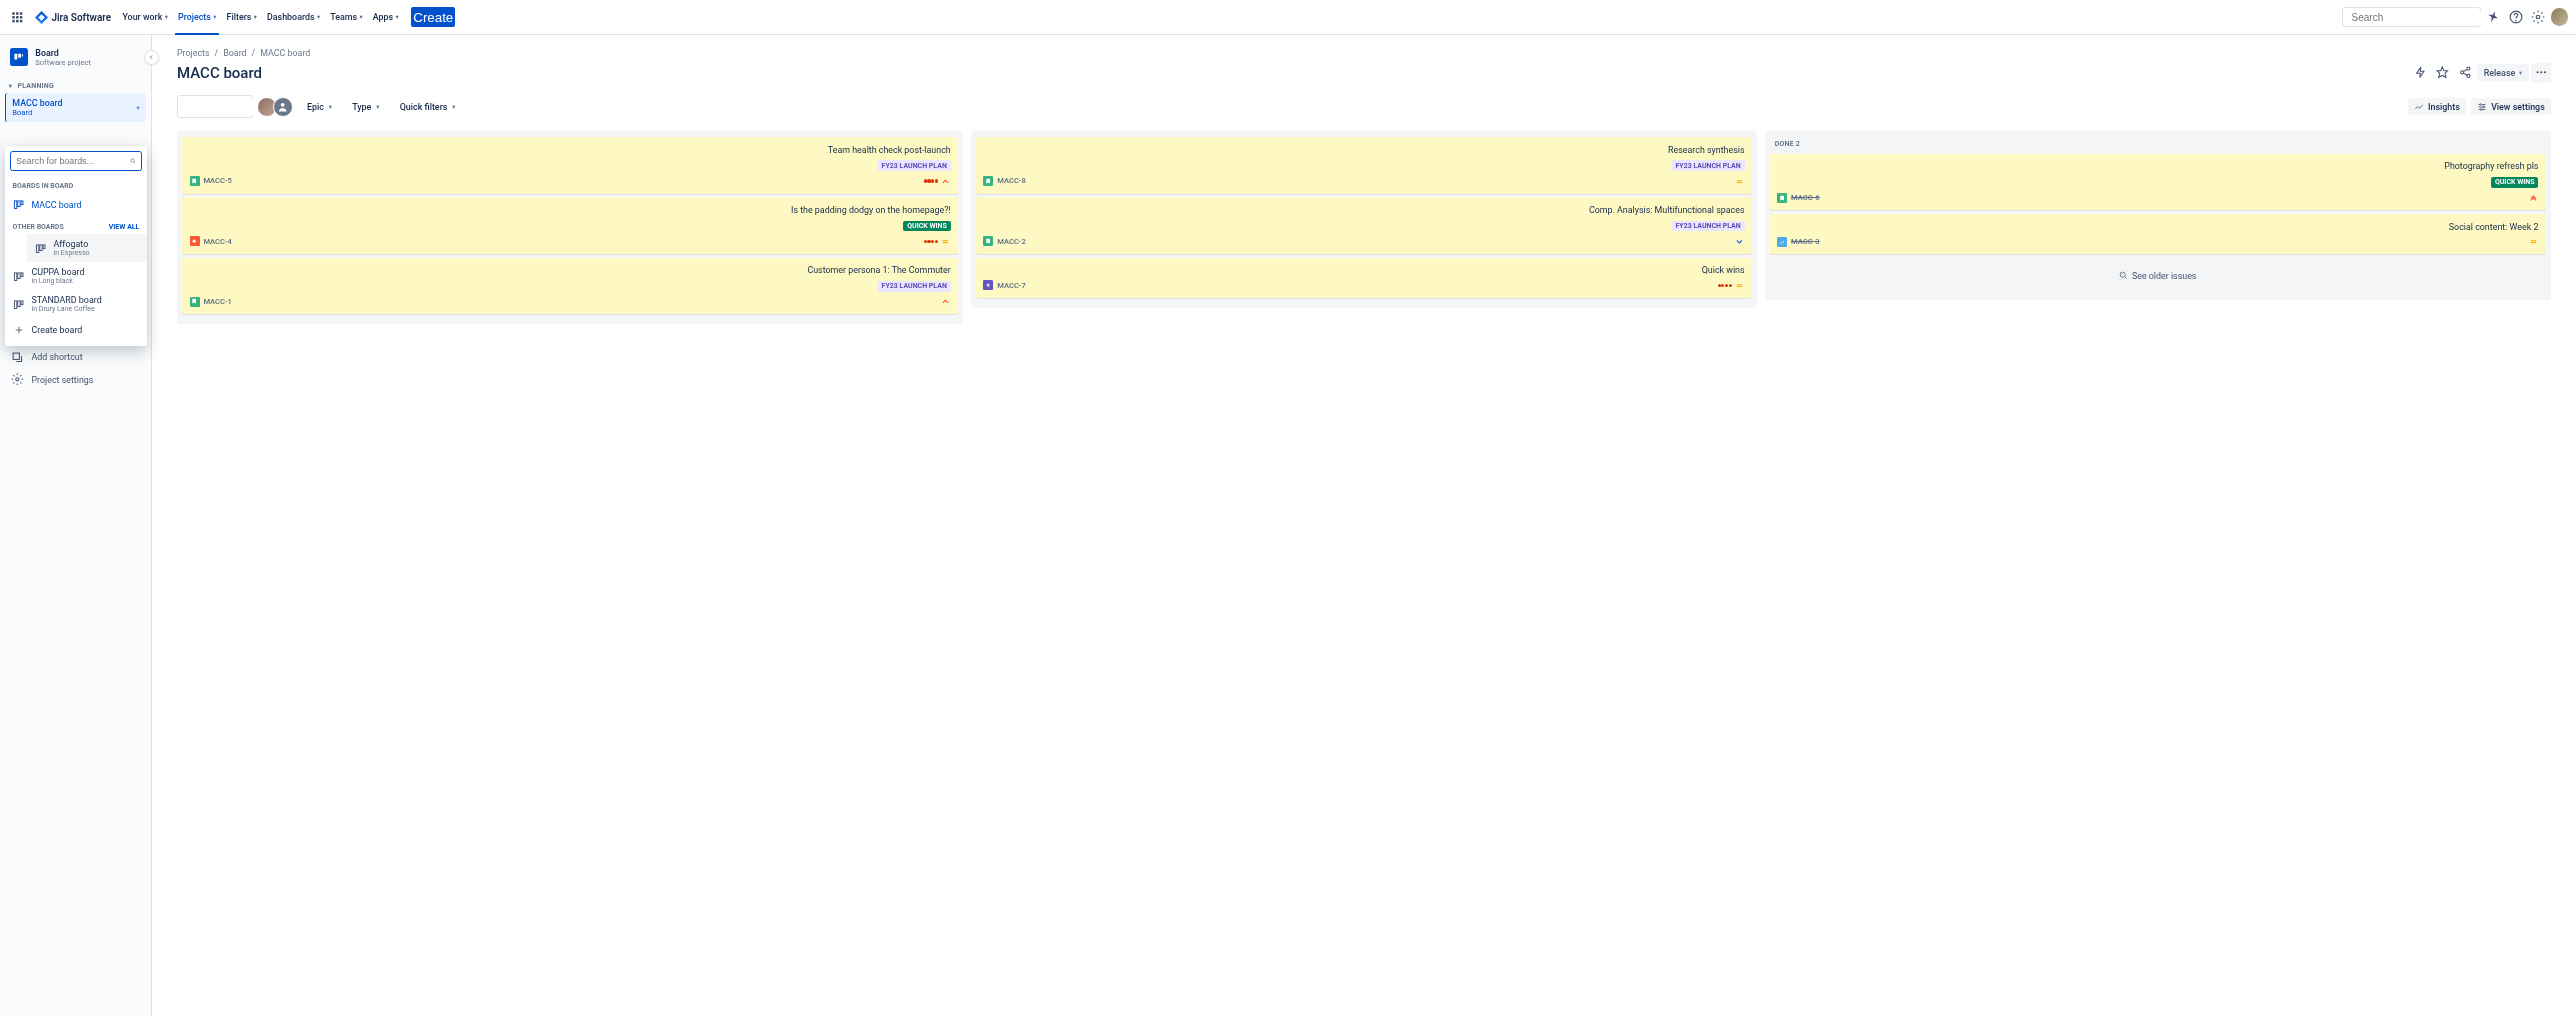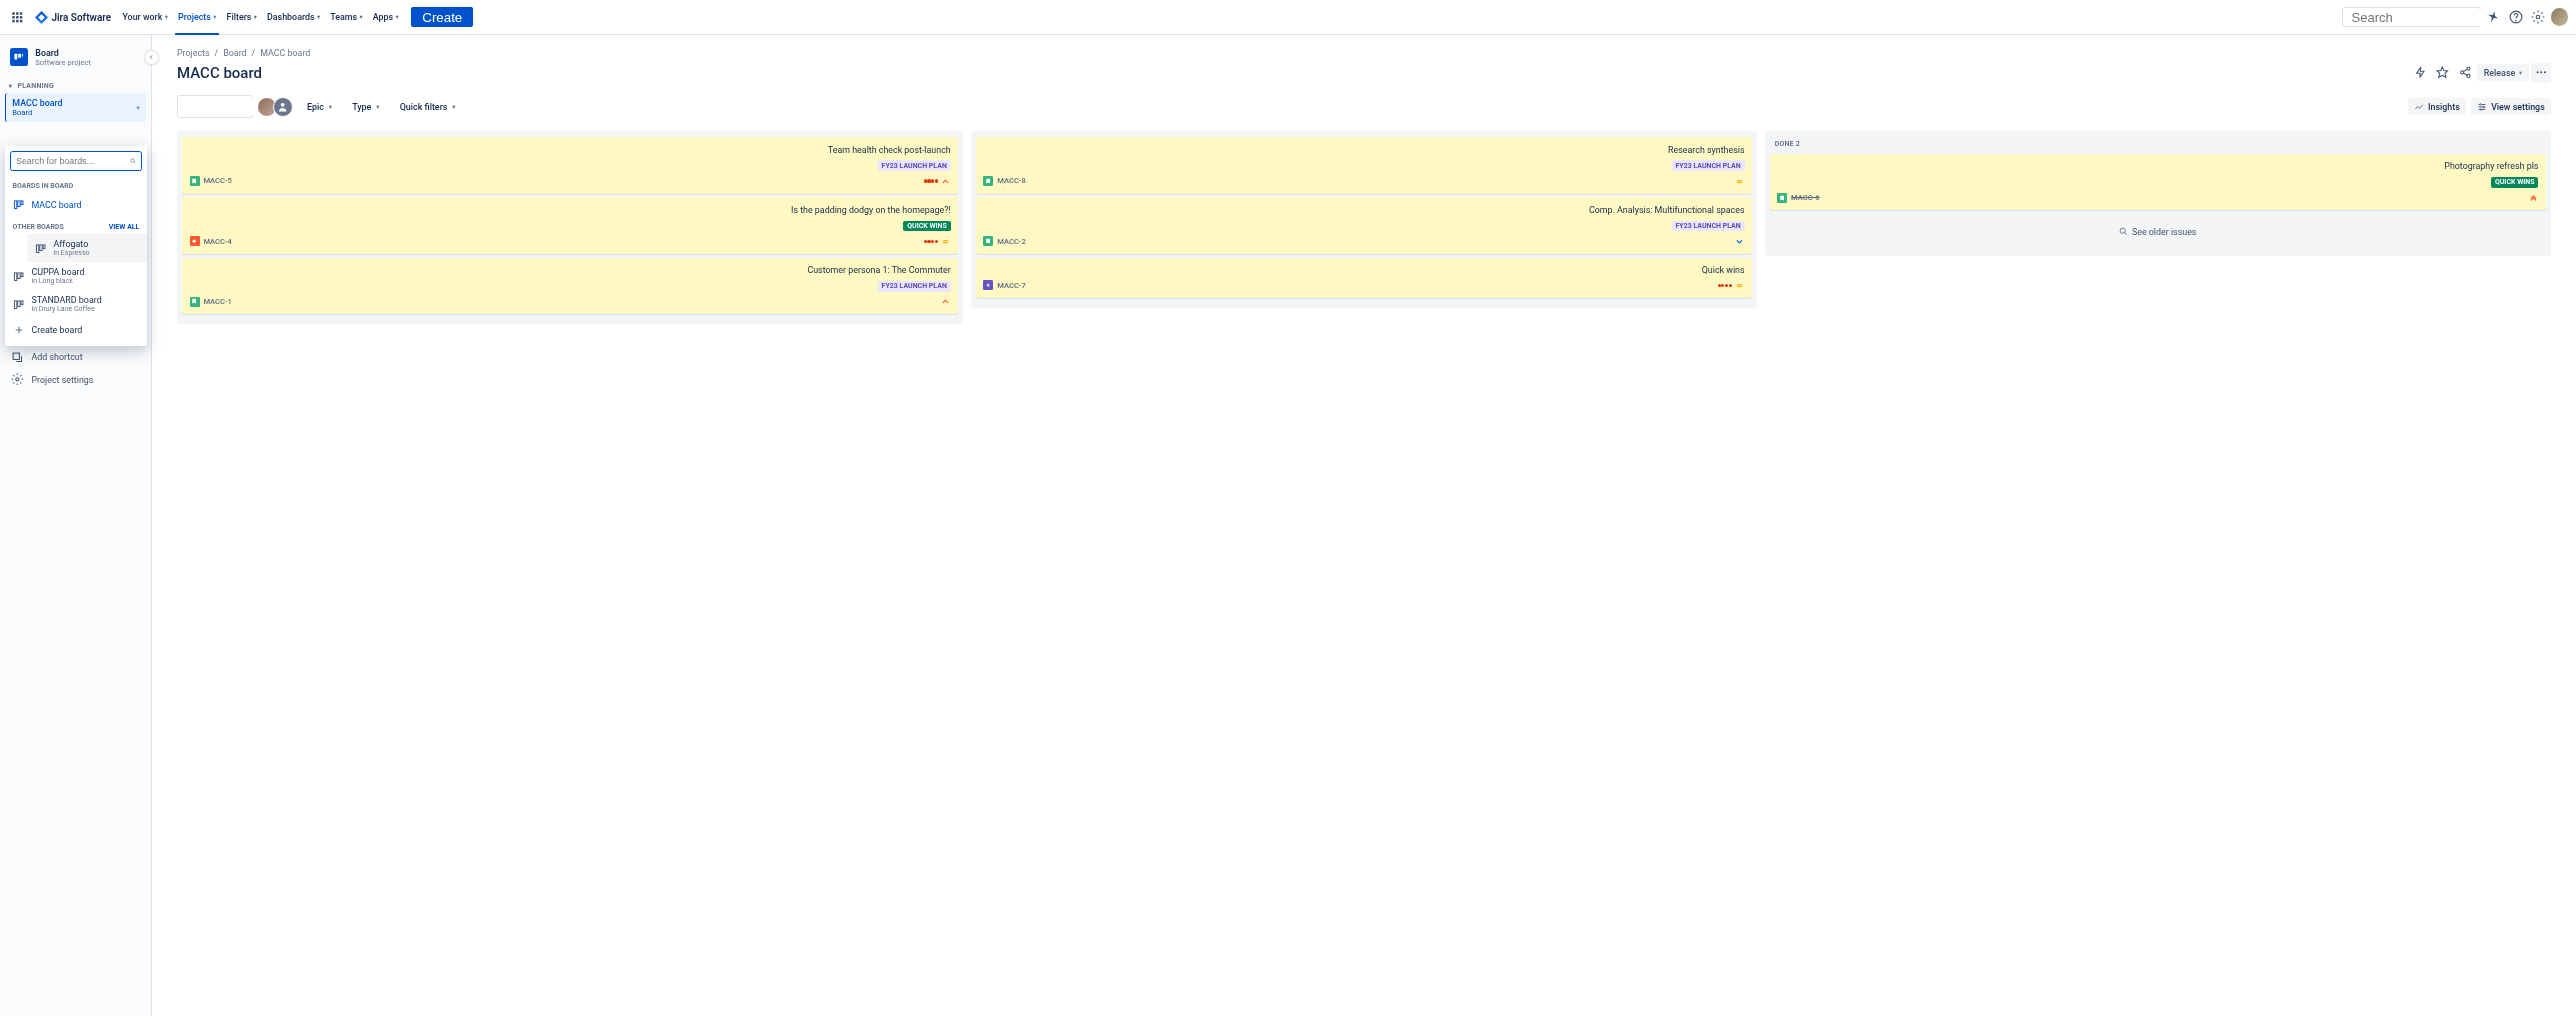--- a/index.html
+++ b/index.html
@@ -8,24 +8,24 @@
 
 .topnav { display: flex; align-items: center; height: 35px; border-bottom: 0.6px solid #DFE1E6; padding: 0 7.6px; }
 .topnav-left { display: flex; align-items: center; gap: 2.5px; }
 .appswitcher { width: 20px; height: 20px; display: flex; align-items: center; justify-content: center; border-radius: 1.9px; }
 .logo { display: flex; align-items: center; gap: 2.5px; padding: 0 3.8px; font-weight: 600; font-size: 10px; }
 .logo svg { width: 15px; height: 15px; }
 .nav-item { display: flex; align-items: center; gap: 2.5px; padding: 2.5px 5px; height: 20px; border-radius: 1.9px; font-weight: 500; cursor: pointer; }
 .nav-item.active { color: #0052CC; position: relative; }
 .nav-item.active::after { content: ""; position: absolute; left: 2.5px; right: 2.5px; bottom: -7.6px; height: 1.9px; background: #0052CC; border-radius: 0.6px; }
 .chev { font-size: 6.3px; opacity: 0.7; }
-.create-btn { margin-left: 5px; background: #0052CC; color: #fff; border: none; padding: 0 11px; height: 20px; border-radius: 1.9px; font-weight: 500; cursor: pointer; }
+.create-btn { margin-left: 5px; background: #0052CC; color: #fff; border: none; padding: 0 2px; height: 20px; border-radius: 1.9px; font-weight: 500; cursor: pointer; }
 .topnav-right { margin-left: auto; display: flex; align-items: center; gap: 2.5px; }
 .search-box { display: flex; align-items: center; border: 0.6px solid #DFE1E6; border-radius: 3.2px; padding: 0 5px; width: 139px; height: 20px; background: #fff; }
-.search-box input { border: none; outline: none; flex: 1; font-size: 13px; margin-left: 3.8px; }
+.search-box input { border: none; outline: none; flex: 1; font-size: 10px; margin-left: 3.8px; }
 .icon-btn { width: 20px; height: 20px; display: flex; align-items: center; justify-content: center; border-radius: 50%; cursor: pointer; color: #42526E; }
 .avatar { width: 17.7px; height: 17.7px; border-radius: 50%; background: linear-gradient(135deg, #8a7a5a, #c4b89a); display: flex; align-items: center; justify-content: center; color: #fff; font-size: 7px; overflow: hidden; }
 
 
 .layout { display: flex; height: calc(100vh - 35px); position: relative; }
 .sidebar { width: 152px; border-right: 0.6px solid #DFE1E6; background: #FAFBFC; padding: 10px 5px; position: relative; overflow: visible; }
 .collapse-btn { position: absolute; top: 15px; right: -7.6px; width: 15px; height: 15px; border-radius: 50%; background: #fff; border: 0.6px solid #DFE1E6; box-shadow: 0 0.6px 1.9px rgba(0,0,0,0.1); display: flex; align-items: center; justify-content: center; cursor: pointer; z-index: 30; font-size: 6.3px; color: #42526E; }
 .proj-head { display: flex; align-items: center; gap: 7.6px; padding: 2.5px 5px 10px; }
 .proj-icon { width: 17.7px; height: 17.7px; border-radius: 2.5px; background: #0052CC; display: flex; align-items: center; justify-content: center; }
 .proj-name { font-weight: 600; font-size: 8.9px; }
@@ -550,20 +550,39 @@
               <span class="issue-key strike">MACC-6</span>
               <div class="card-foot-right">
                 <div class="prio highest">
                   <svg width="8.9" height="8.9" viewBox="0 0 24 24" fill="none" stroke="#FF5630" stroke-width="3">
                     <polyline points="5 15 12 8 19 15"></polyline>
                     <polyline points="5 20 12 13 19 20"></polyline>
                   </svg>
                 </div>
               </div>
             </div></div>
+          <div class="card">
+            <div class="card-title">Social content: Week 2</div>
+            <div class="card-foot">
+              <div class="issue-type it-task">
+                <svg width="6.3" height="6.3" viewBox="0 0 24 24" fill="none" stroke="#fff" stroke-width="3">
+                  <polyline points="5 12 10 17 19 8"></polyline>
+                </svg>
+              </div>
+              <span class="issue-key strike">MACC-3</span>
+              <div class="card-foot-right">
+                <div class="prio medium">
+                  <svg width="8.9" height="8.9" viewBox="0 0 24 24" fill="none" stroke="#FFAB00" stroke-width="3">
+                    <line x1="5" y1="10" x2="19" y2="10"></line>
+                    <line x1="5" y1="15" x2="19" y2="15"></line>
+                  </svg>
+                </div>
+              </div>
+            </div>
+          </div>
           <div class="see-older">
             <svg width="8.9" height="8.9" viewBox="0 0 24 24" fill="none" stroke="#42526E" stroke-width="2">
               <circle cx="10" cy="10" r="7"></circle>
               <line x1="21" y1="21" x2="15" y2="15"></line>
             </svg>
             <span>See older issues</span>
           </div>
         </div>
       </div>
   </div>

